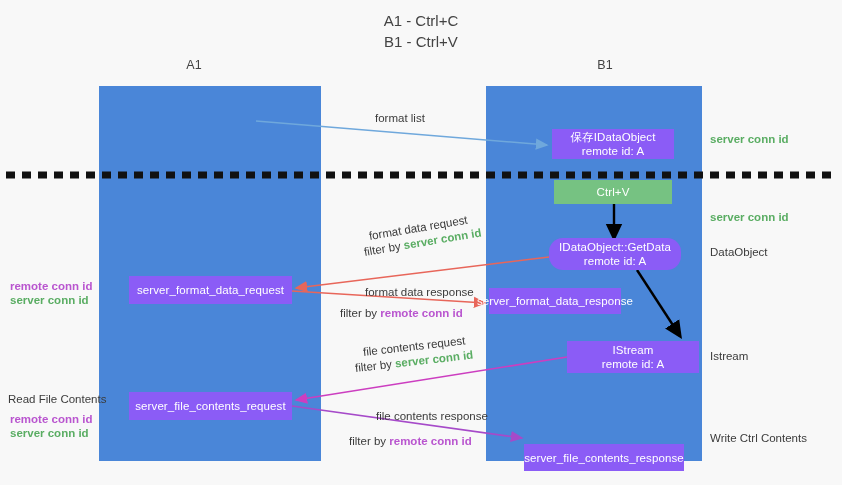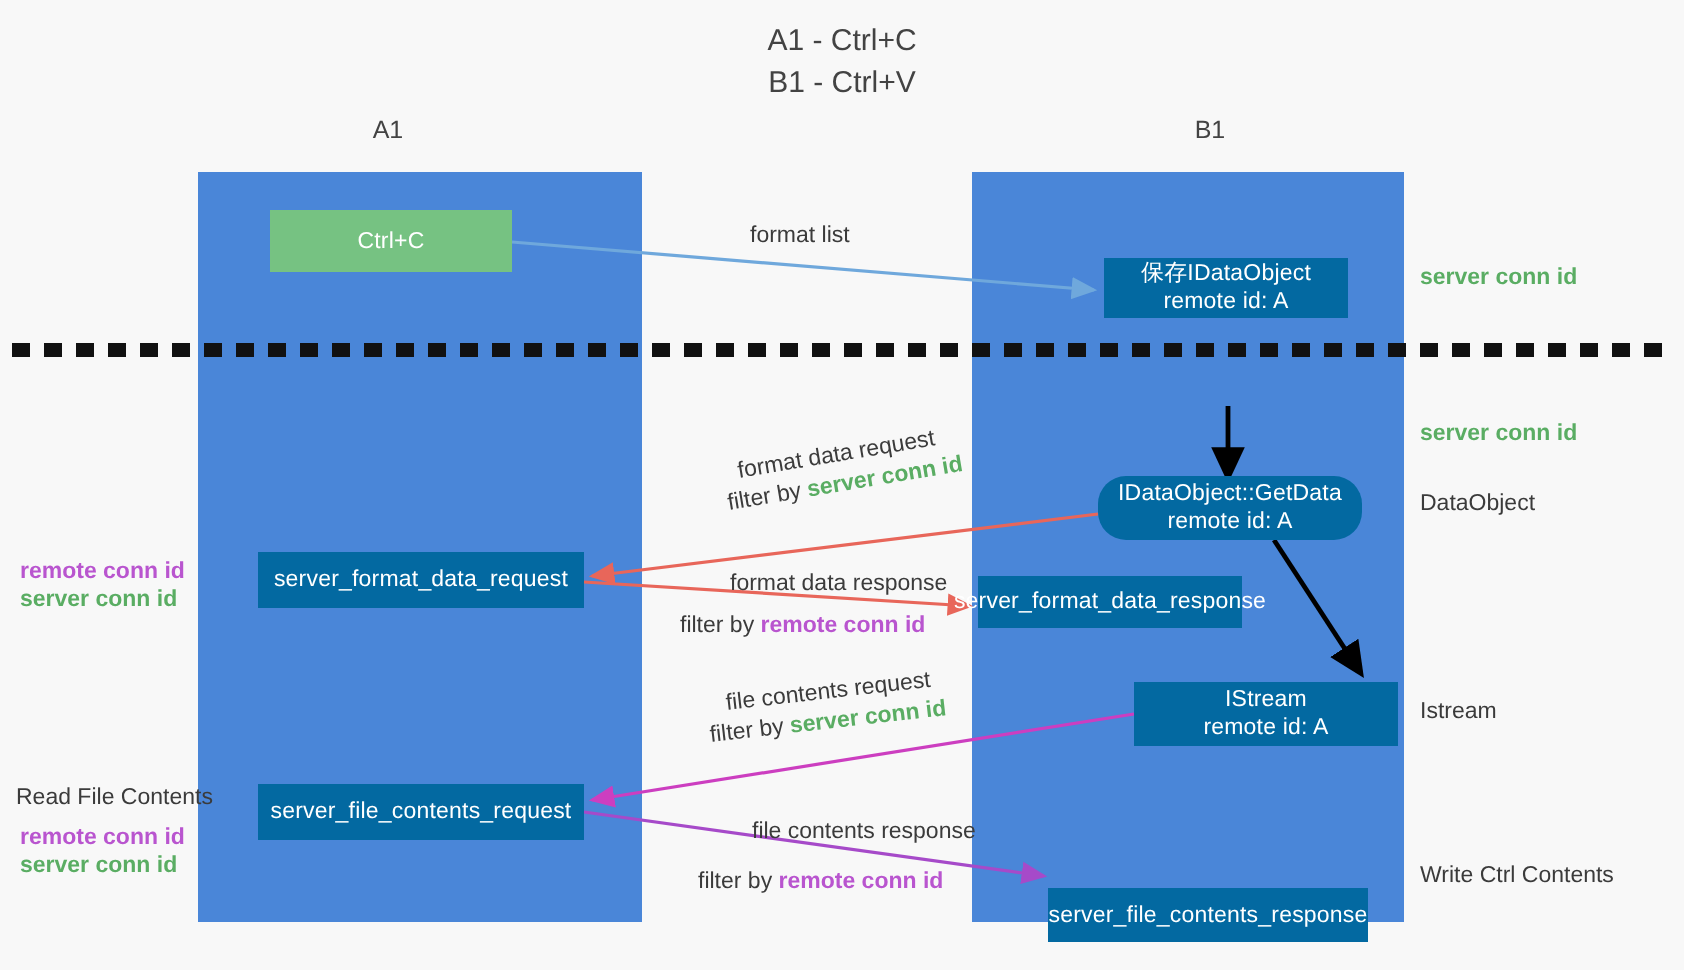--- a/index.html
+++ b/index.html
@@ -61,21 +61,21 @@
     flex-direction: column;
     align-items: center;
     justify-content: center;
     text-align: center;
     color: #ffffff;
     font-size: 11.5px;
     line-height: 14px;
     letter-spacing: .1px;
   }
   .node.green { background: #76c282; }
-  .node.orange { background: #0369a1; }
+  .node.orange { background: #8b5cf6; }
   .node .sub { display: block; }
 
   
   .lbl {
     font-size: 11.5px;
     line-height: 14px;
     white-space: nowrap;
     color: #3b3b3b;
   }
   .lbl.slant-a { transform: rotate(-9.5deg); transform-origin: left center; }
@@ -146,37 +146,37 @@
 
     <line x1="292" y1="291" x2="485" y2="303" stroke="#e8665a" stroke-width="1.6" marker-end="url(#ah-red)"></line>
 
     <line x1="567" y1="357" x2="296" y2="400" stroke="#cc3ec0" stroke-width="1.6" marker-end="url(#ah-magenta)"></line>
 
     <line x1="292" y1="406" x2="522" y2="438" stroke="#a64ac9" stroke-width="1.6" marker-end="url(#ah-purple)"></line>
 
     <line x1="6" y1="175" x2="836" y2="175" stroke="#111111" stroke-width="7" stroke-dasharray="9 7"></line>
   </svg>
 
-  <div class="abs node green" style="left:135px; top:105px; width:121px; height:31px;">
-    <span>Ctrl+C</span>
-  </div>
 
   <div class="abs node orange" style="left:129px; top:276px; width:163px; height:28px;">
     <span>server_format_data_request</span>
   </div>
 
   <div class="abs node orange" style="left:129px; top:392px; width:163px; height:28px;">
     <span>server_file_contents_request</span>
   </div>
 
   <div class="abs node orange" style="left:552px; top:129px; width:122px; height:30px;">
     <span>保存IDataObject</span>
     <span class="sub">remote id: A</span>
   </div>
 
+  <div class="abs node green" style="left:554px; top:180px; width:118px; height:24px;">
+    <span>Ctrl+V</span>
+  </div>
 
   <div class="abs node orange" style="left:549px; top:238px; width:132px; height:32px;border-radius:14px;">
     <span>IDataObject::GetData</span>
     <span class="sub">remote id: A</span>
   </div>
 
   <div class="abs node orange" style="left:489px; top:288px; width:132px; height:26px;">
     <span>server_format_data_response</span>
   </div>
 

